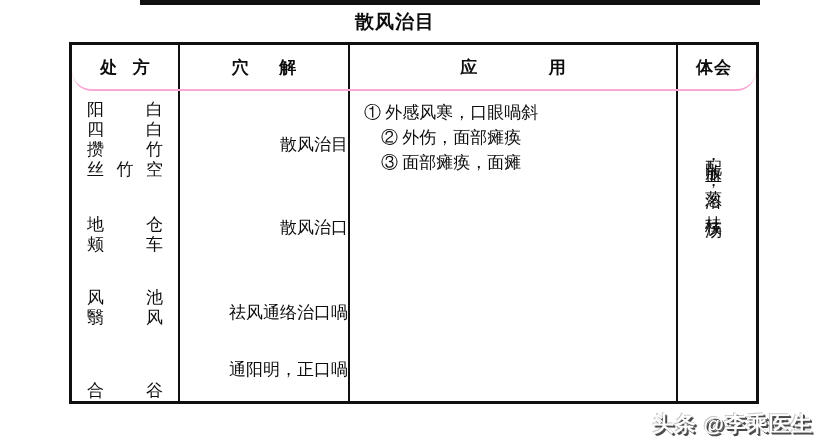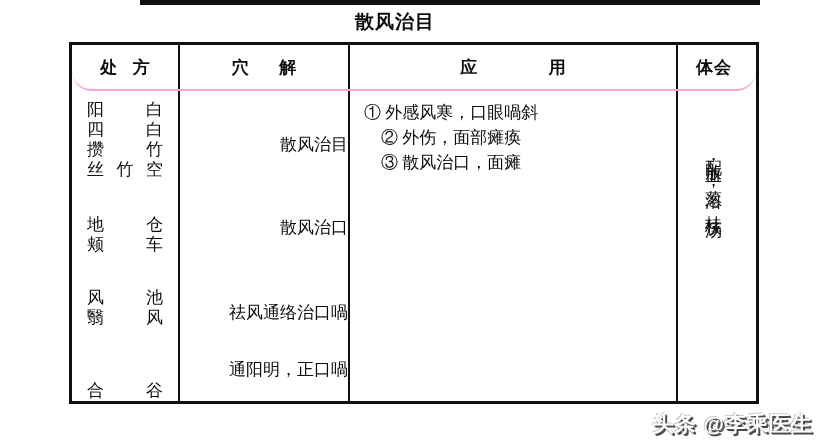--- a/index.html
+++ b/index.html
@@ -143,21 +143,21 @@
         <div class="explain e1">散风治目</div>
         <div class="explain e2">散风治口</div>
         <div class="explain e3">祛风通络治口喎</div>
         <div class="explain e4">通阳明，正口喎</div>
       </div>
 
       <div class="bcell c3">
         <div class="apply-list">
           <div class="apply-item">① 外感风寒，口眼喎斜</div>
           <div class="apply-item">② 外伤，面部瘫痪</div>
-          <div class="apply-item">③ 散风治口，面瘫</div>
+          <div class="apply-item">③ 面部瘫痪，面瘫</div>
         </div>
       </div>
 
       <div class="bcell c4">
         <div class="experience">配放血，葱浴，桂枝汤</div>
       </div>
 
     </div>
   </div>
 

